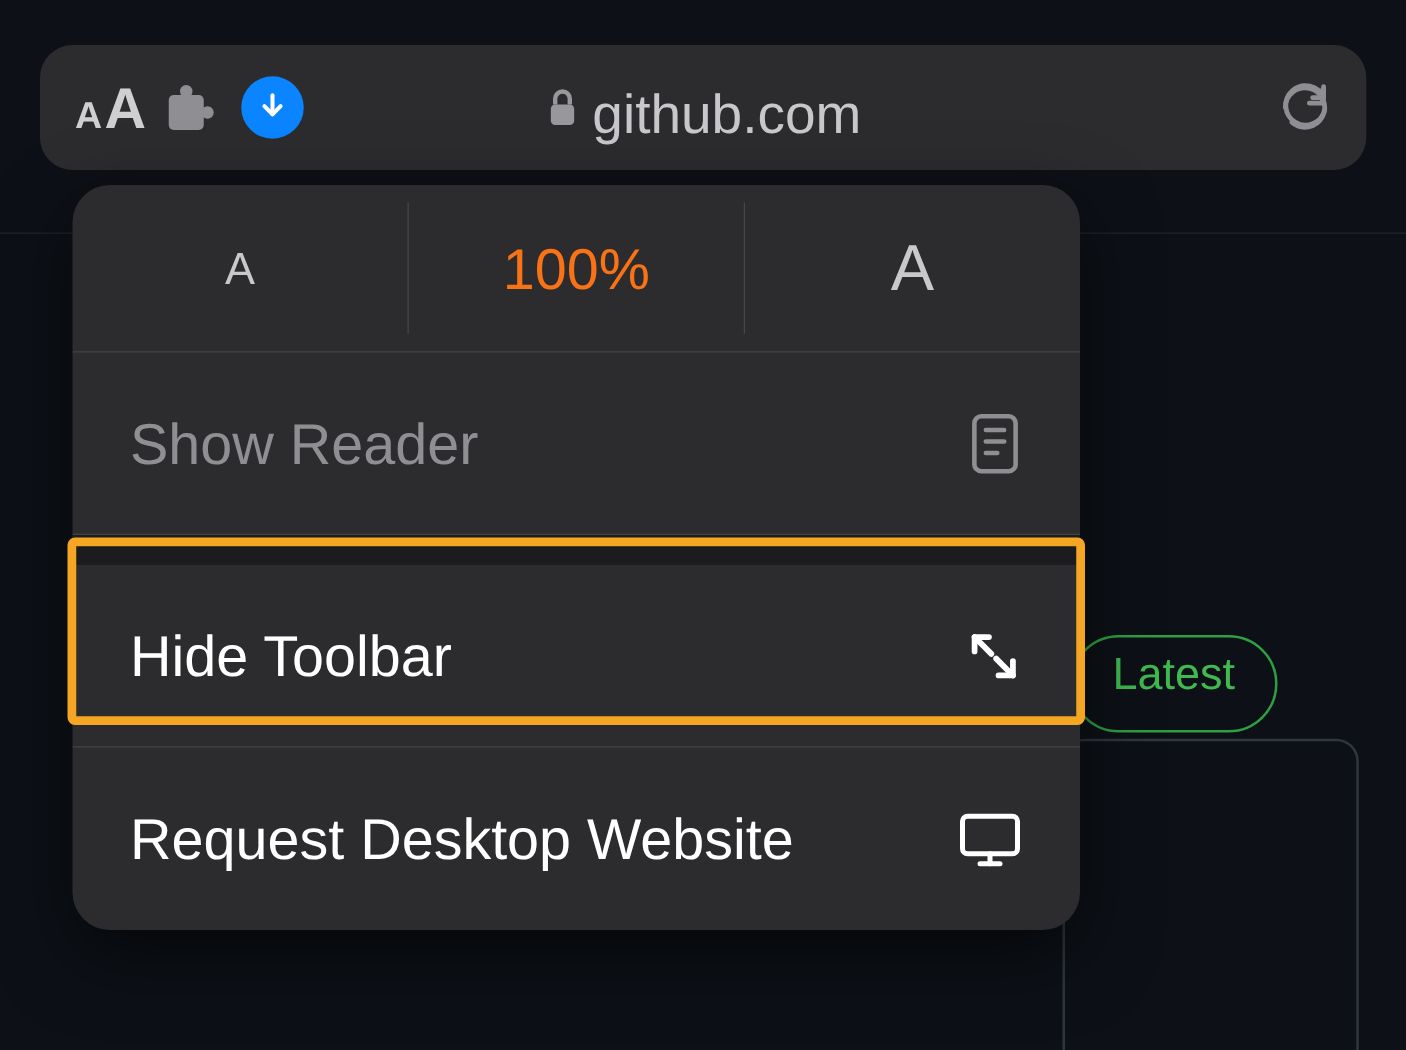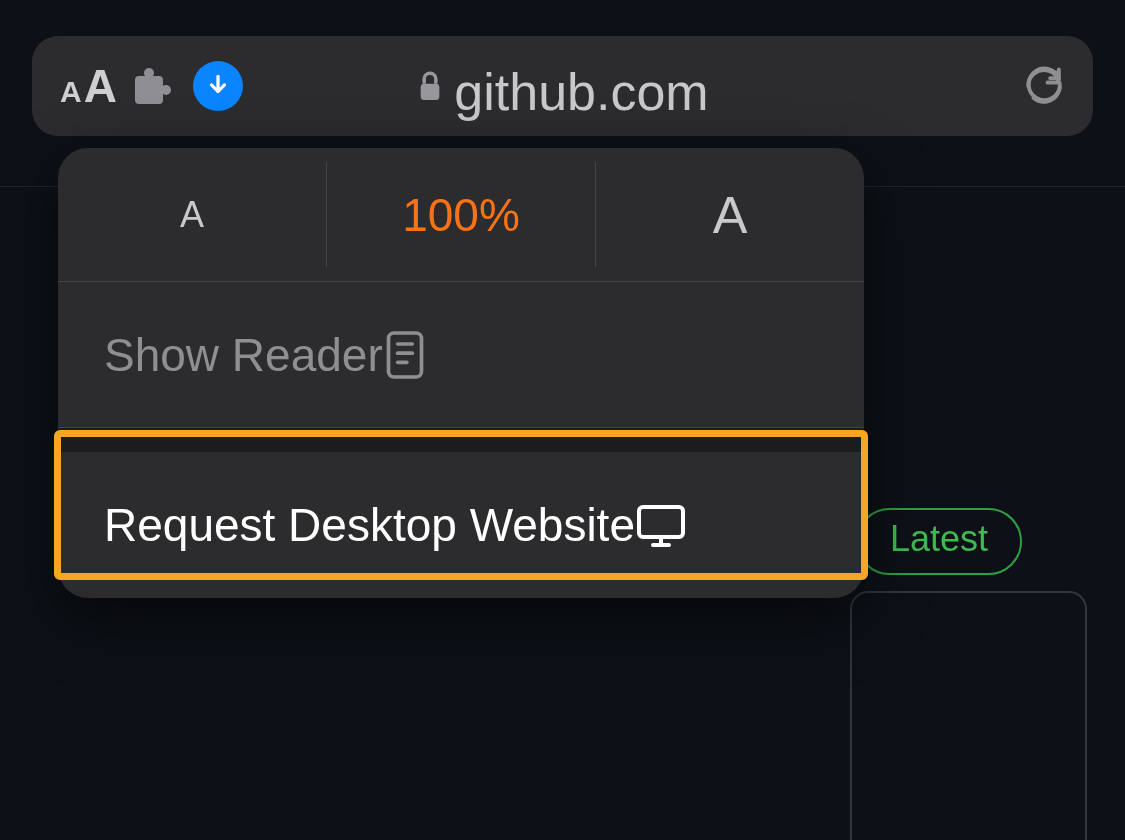--- a/index.html
+++ b/index.html
@@ -57,21 +57,21 @@
   .url-center {
     position: absolute;
     left: 0; right: 0;
     display: flex;
     justify-content: center;
     align-items: center;
     gap: 10px;
     pointer-events: none;
   }
   .url-text {
-    font-size: 52px;
+    font-size: 44px;
     color: #c8c8cc;
     font-weight: 400;
     margin-top: 12px;
   }
   .reload {
     position: absolute;
     right: 28px;
     display: flex;
     align-items: center;
   }
@@ -92,21 +92,21 @@
     border-radius: 18px;
   }
   .latest-badge {
     position: absolute;
     left: 856px;
     top: 508px;
     border: 2px solid #2ea043;
     color: #3fb950;
     font-size: 36px;
     font-weight: 500;
-    padding: 8px 32px 13px 32px;
+    padding: 8px 32px 24px 32px;
     border-radius: 999px;
   }
   
   .menu {
     position: absolute;
     left: 58px;
     top: 148px;
     width: 806px;
     background: #2c2c2e;
     border-radius: 30px;
@@ -130,21 +130,21 @@
     width: 1px;
     margin: 14px 0;
     background: rgba(120,120,128,0.35);
   }
   .zoom-small { font-size: 36px; font-weight: 500; }
   .zoom-pct   { font-size: 46px; font-weight: 400; color:#f97316; }
   .zoom-big   { font-size: 52px; font-weight: 500; }
   .menu-item {
     display: flex;
     align-items: center;
-    justify-content: flex-start;
+    justify-content: space-between;
     padding: 0 46px;
     height: 146px;
     border-bottom: 1px solid rgba(120,120,128,0.3);
     color: #ffffff;
     font-size: 46px;
     font-weight: 400;
   }
   .menu-item.dim { color: #8e8e93; }
   .menu-sep-thick {
     height: 12px;
@@ -233,20 +233,29 @@
       <line x1="8" y1="13" x2="16" y2="13"></line>
       <line x1="8" y1="18" x2="13" y2="18"></line>
     </svg>
   </div>
 
   <div class="menu-sep-thick"></div>
 
 
   <div class="menu-sep-thick"></div>
 
+  <div class="menu-item">
+    <span>Hide Toolbar</span>
+    <svg width="46" height="46" viewBox="0 0 24 24" fill="none" stroke="#ffffff" stroke-width="2.4" stroke-linecap="round" stroke-linejoin="round">
+      <polyline points="4 10 4 4 10 4"></polyline>
+      <line x1="4" y1="4" x2="11" y2="11"></line>
+      <polyline points="20 14 20 20 14 20"></polyline>
+      <line x1="20" y1="20" x2="13" y2="13"></line>
+    </svg>
+  </div>
 
   <div class="menu-item last">
     <span>Request Desktop Website</span>
     <svg width="52" height="46" viewBox="0 0 26 22" fill="none" stroke="#ffffff" stroke-width="2" stroke-linecap="round" stroke-linejoin="round">
       <rect x="2" y="2" width="22" height="15" rx="2"></rect>
       <line x1="9" y1="21" x2="17" y2="21"></line>
       <line x1="13" y1="17" x2="13" y2="21"></line>
     </svg>
   </div>
 </div>

